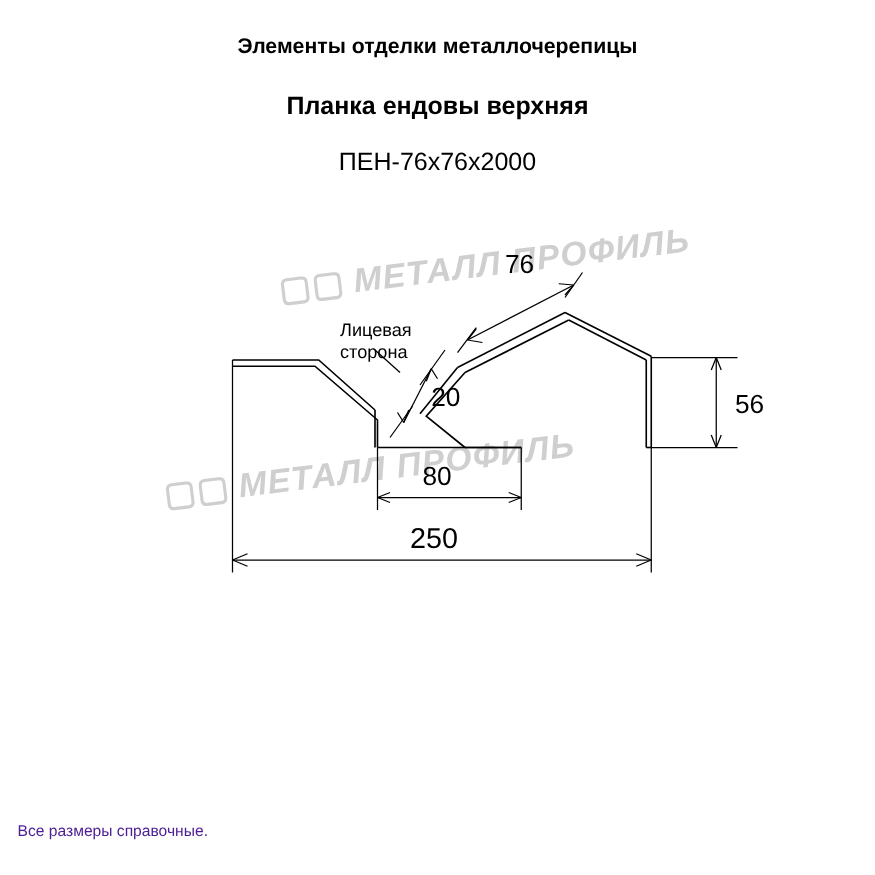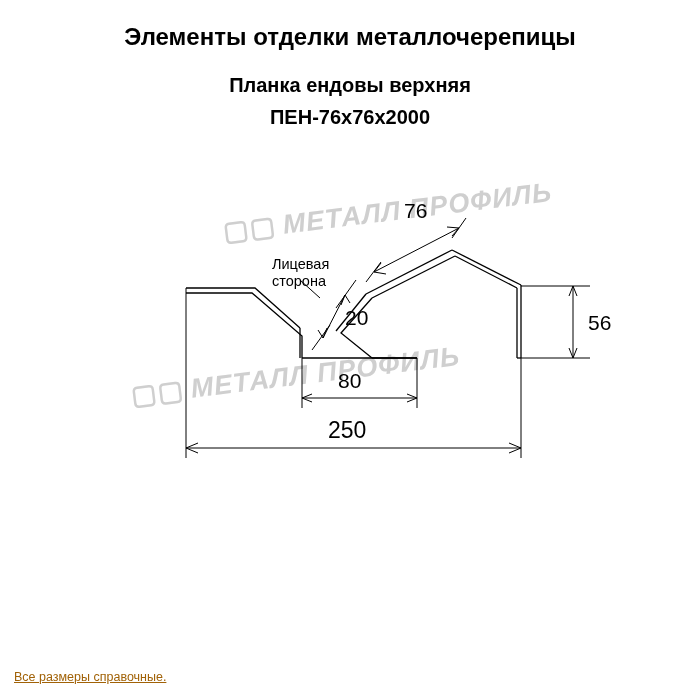--- a/index.html
+++ b/index.html
@@ -21,53 +21,52 @@
     height: 700px;
   }
   .title-block {
     position: absolute;
     top: 22px;
     left: 0;
     width: 700px;
     text-align: center;
   }
   .main-title {
-    font-size: 24px;
+    font-size: 17px;
     font-weight: bold;
     letter-spacing: 0px;
     line-height: 30px;
   }
   .sub-title {
     font-size: 20px;
     font-weight: bold;
     margin-top: 20px;
     line-height: 26px;
     text-align: center;
   }
   .code-title {
     font-size: 20px;
-    font-weight: bold;
-    margin-top: 6px;
+    font-weight: normal;
+    margin-top: 19px;
     line-height: 26px;
   }
   .drawing {
     position: absolute;
     top: 170px;
     left: 0;
     width: 700px;
     height: 330px;
   }
   .footer {
     position: absolute;
     left: 14px;
-    bottom: 14px;
+    bottom: 26px;
     font-size: 12.5px;
     line-height: 17px;
-    color: #a16207;
-    text-decoration: underline;
+    color: #4c1d95;
   }
   .footer div {
     white-space: nowrap;
   }
   .wm {
     position: absolute;
     color: #cfcfcf;
     font-weight: bold;
     font-style: italic;
     font-size: 27px;

